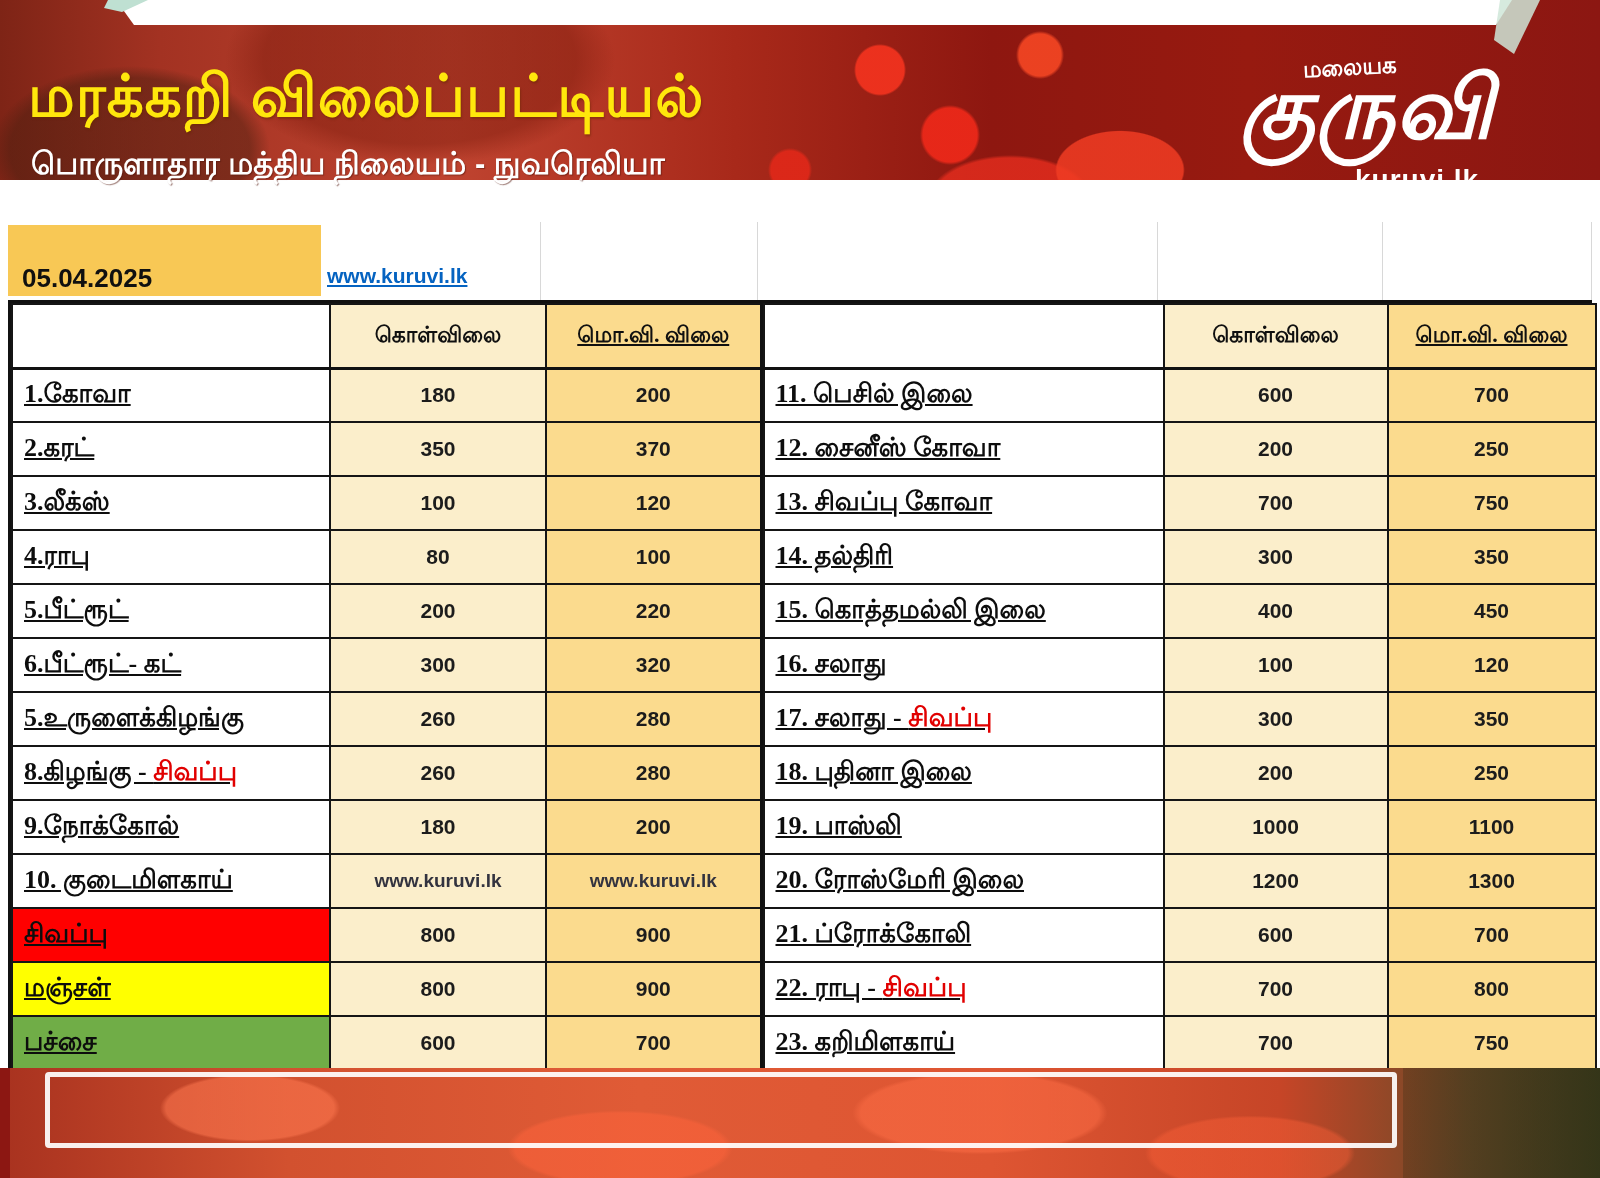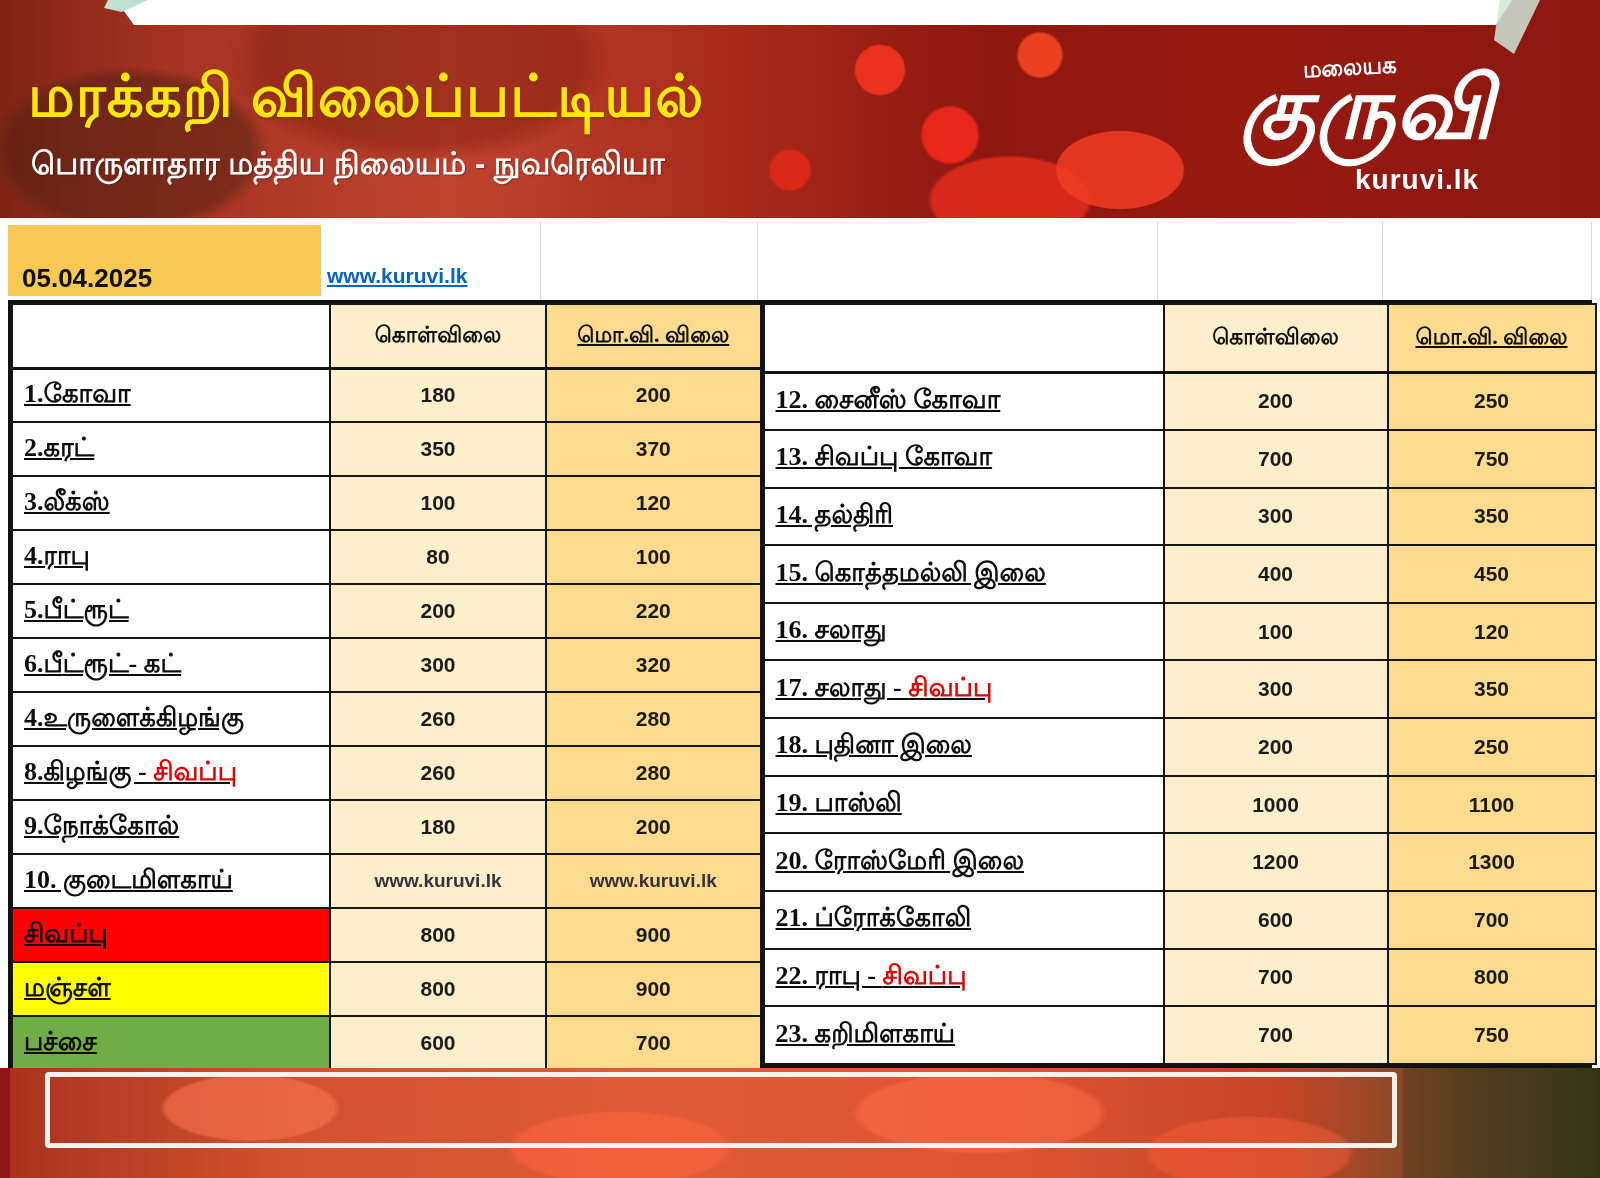--- a/index.html
+++ b/index.html
@@ -1,20 +1,20 @@
 <!DOCTYPE html>
 <html><head>
 <meta charset="utf-8">
 <style>
   html,body{margin:0;padding:0;background:#ffffff;}
   .page{position:relative;width:1600px;height:1178px;background:#ffffff;overflow:hidden;
         font-family:"Liberation Sans",sans-serif;}
 
   
-  .banner{position:absolute;left:0;top:0;width:1600px;height:218px;
+  .banner{position:absolute;left:0;top:0;width:1600px;height:180px;
     background:
       radial-gradient(circle 26px at 880px 70px, rgba(240,50,30,.95) 0 24px, rgba(240,50,30,0) 26px),
       radial-gradient(circle 30px at 950px 135px, rgba(235,40,25,.95) 0 27px, rgba(235,40,25,0) 30px),
       radial-gradient(circle 24px at 1040px 55px, rgba(245,70,35,.9) 0 21px, rgba(245,70,35,0) 24px),
       radial-gradient(ellipse 90px 55px at 1120px 170px, rgba(240,60,35,.85) 0 70%, rgba(240,60,35,0) 72%),
       radial-gradient(ellipse 110px 60px at 1010px 200px, rgba(230,45,30,.8) 0 70%, rgba(230,45,30,0) 75%),
       radial-gradient(circle 22px at 790px 170px, rgba(225,40,25,.9) 0 19px, rgba(225,40,25,0) 22px),
       radial-gradient(ellipse 200px 120px at 130px 150px, rgba(70,30,15,.45) 0 60%, rgba(70,30,15,0) 70%),
       radial-gradient(ellipse 260px 140px at 420px 60px, rgba(130,30,15,.5) 0 60%, rgba(130,30,15,0) 75%),
       linear-gradient(90deg,#7e2416 0%,#a33222 10%,#bf4430 28%,#a8291a 46%,#8e1710 62%,#971a10 78%,#8c1712 100%);}
@@ -144,21 +144,21 @@
             <td class="name bg-white"><span>5.பீட்ரூட்</span></td>
             <td class="price buy">200</td>
             <td class="price wh">220</td>
           </tr>
           <tr class="body-row">
             <td class="name bg-white"><span>6.பீட்ரூட்- கட்</span></td>
             <td class="price buy">300</td>
             <td class="price wh">320</td>
           </tr>
           <tr class="body-row">
-            <td class="name bg-white"><span>4.உருளைக்கிழங்கு</span></td>
+            <td class="name bg-white"><span>5.உருளைக்கிழங்கு</span></td>
             <td class="price buy">260</td>
             <td class="price wh">280</td>
           </tr>
           <tr class="body-row">
             <td class="name bg-white"><span>8.கிழங்கு - </span><span class="accent">சிவப்பு</span></td>
             <td class="price buy">260</td>
             <td class="price wh">280</td>
           </tr>
           <tr class="body-row">
             <td class="name bg-white"><span>9.நோக்கோல்</span></td>
@@ -192,20 +192,25 @@
           <col style="width:400px">
           <col style="width:224px">
           <col style="width:208px">
         </colgroup>
       <tbody id="right-body">
         <tr class="header">
           <th class="h-name"></th>
           <th class="h-buy">கொள்விலை</th>
           <th class="h-wh">மொ.வி. விலை</th>
         </tr>
+      <tr class="body-row">
+            <td class="name bg-white"><span>11. பெசில் இலை</span></td>
+            <td class="price buy">600</td>
+            <td class="price wh">700</td>
+          </tr>
           <tr class="body-row">
             <td class="name bg-white"><span>12. சைனீஸ் கோவா</span></td>
             <td class="price buy">200</td>
             <td class="price wh">250</td>
           </tr>
           <tr class="body-row">
             <td class="name bg-white"><span>13. சிவப்பு கோவா</span></td>
             <td class="price buy">700</td>
             <td class="price wh">750</td>
           </tr>

